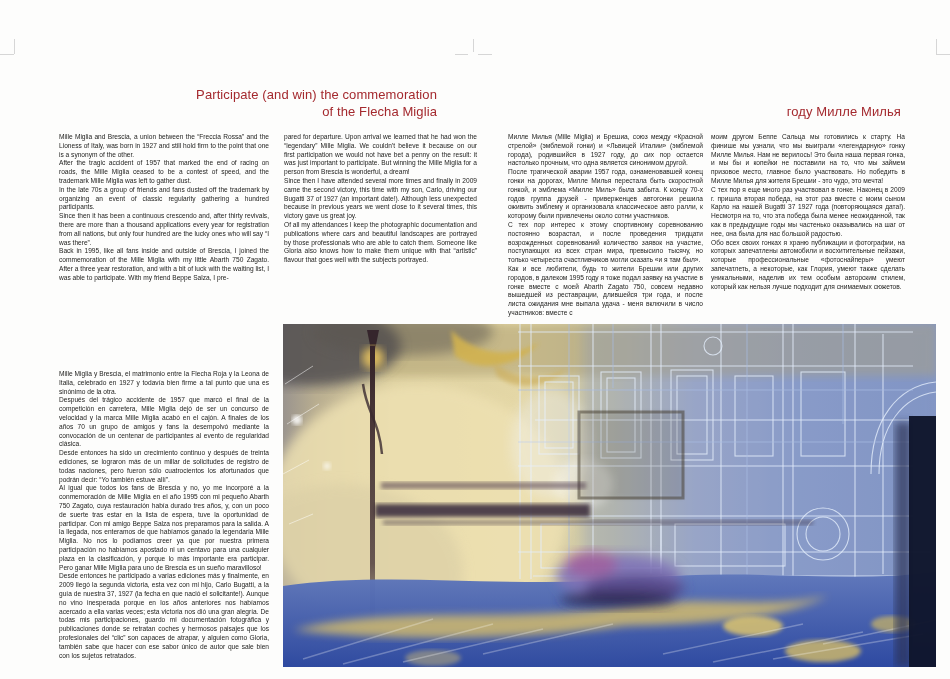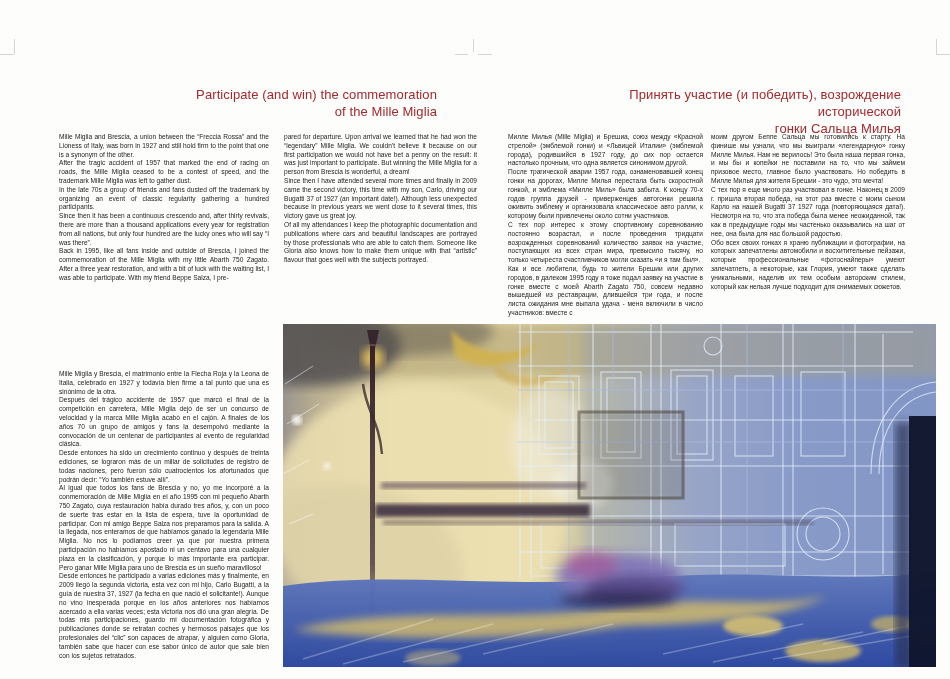--- a/index.html
+++ b/index.html
@@ -73,21 +73,21 @@
 
   <div class="mark" style="left:473px;top:0;width:1px;height:13px"></div>
   <div class="mark" style="left:455px;top:15px;width:13px;height:1px"></div>
   <div class="mark" style="left:478px;top:15px;width:14px;height:1px"></div>
   <div class="mark" style="left:455px;top:662px;width:19px;height:1px"></div>
   <div class="mark" style="left:478px;top:662px;width:19px;height:1px"></div>
   <div class="mark" style="left:473px;top:665px;width:1px;height:14px"></div>
 
   <div class="headline" style="left:137px;top:47px;width:300px">
     <span>Participate (and win) the commemoration</span><br>
-    <span>of the Mille Miglia</span>
+    <span>of the Flecha Miglia</span>
   </div>
   <div class="col" style="left:59px;top:94px;width:210px">
       <p>Mille Miglia and Brescia, a union between the “Freccia Rossa” and the Lioness of Italy, was born in 1927 and still hold firm to the point that one is a synonym of the other.</p>
       <p>After the tragic accident of 1957 that marked the end of racing on roads, the Mille Miglia ceased to be a contest of speed, and the trademark Mille Miglia was left to gather dust.</p>
       <p>In the late 70s a group of friends and fans dusted off the trademark by organizing an event of classic regularity gathering a hundred participants.</p>
       <p>Since then it has been a continuous crescendo and, after thirty revivals, there are more than a thousand applications every year for registration from all nations, but only four hundred are the lucky ones who will say “I was there”.</p>
       <p>Back in 1995, like all fans inside and outside of Brescia, I joined the commemoration of the Mille Miglia with my little Abarth 750 Zagato. After a three year restoration, and with a bit of luck with the waiting list, I was able to participate. With my friend Beppe Salza, I pre-</p>
     </div>
   <div class="col" style="left:284px;top:94px;width:193px">
       <p>pared for departure. Upon arrival we learned that he had won the “legendary” Mille Miglia. We couldn’t believe it because on our first participation we would not have bet a penny on the result: it was just important to participate. But winning the Mille Miglia for a person from Brescia is wonderful, a dream!</p>
@@ -97,22 +97,22 @@
 
   <div class="col" style="left:59px;top:331px;width:210px">
       <p>Mille Miglia y Brescia, el matrimonio entre la Flecha Roja y la Leona de Italia, celebrado en 1927 y todavía bien firme a tal punto que una es sinónimo de la otra.</p>
       <p>Después del trágico accidente de 1957 que marcó el final de la competición en carretera, Mille Miglia dejó de ser un concurso de velocidad y la marca Mille Miglia acabó en el cajón. A finales de los años 70 un grupo de amigos y fans la desempolvó mediante la convocación de un centenar de participantes al evento de regularidad clásica.</p>
       <p>Desde entonces ha sido un crecimiento continuo y después de treinta ediciones, se lograron más de un millar de solicitudes de registro de todas naciones, pero fueron sólo cuatrocientos los afortunados que podrán decir: “Yo también estuve allí”.</p>
       <p>Al igual que todos los fans de Brescia y no, yo me incorporé a la conmemoración de Mille Miglia en el año 1995 con mi pequeño Abarth 750 Zagato, cuya restauración había durado tres años, y, con un poco de suerte tras estar en la lista de espera, tuve la oportunidad de participar. Con mi amigo Beppe Salza nos preparamos para la salida. A la llegada, nos enteramos de que habíamos ganado la legendaria Mille Miglia. No nos lo podíamos creer ya que por nuestra primera participación no habíamos apostado ni un centavo para una cualquier plaza en la clasificación, y porque lo más importante era participar. Pero ganar Mille Miglia para uno de Brescia es un sueño maravilloso!</p>
       <p>Desde entonces he participado a varias ediciones más y finalmente, en 2009 llegó la segunda victoria, esta vez con mi hijo, Carlo Bugatti, a la guía de nuestra 37, 1927 (la fecha en que nació el solicitante!). Aunque no vino inesperada porque en los años anteriores nos habíamos acercado a ella varias veces; esta victoria nos dió una gran alegría. De todas mis participaciones, guardo mi documentación fotográfica y publicaciones donde se retratan coches y hermosos paisajes que los profesionales del “clic” son capaces de atrapar, y alguien como Gloria, también sabe que hacer con ese sabor único de autor que sale bien con los sujetos retratados.</p>
     </div>
 
   <div class="headline" style="left:561px;top:47px;width:340px">
-    <span>Принять участие (и победить), возрождение исторической</span><br>
-    <span>гонки Сальца Милья</span>
+    <br>
+    <span>году Милле Милья</span>
   </div>
   <div class="col" style="left:508px;top:94px;width:195px">
       <p>Милле Милья (Mille Miglia) и Брешиа, союз между «Красной стрелой» (эмблемой гонки) и «Львицей Италии» (эмблемой города), родившийся в 1927 году, до сих пор остается настолько прочным, что одна является синонимом другой.</p>
       <p>После трагической аварии 1957 года, ознаменовавшей конец гонки на дорогах, Милле Милья перестала быть скоростной гонкой, и эмблема «Милле Миль» была забыта. К концу 70-х годов группа друзей - приверженцев автогонки решила оживить эмблему и организовала классическое авто ралли, к которому были привлечены около сотни участников.</p>
       <p>С тех пор интерес к этому спортивному соревнованию постоянно возрастал, и после проведения тридцати возрожденных соревнований количество заявок на участие, поступающих из всех стран мира, превысило тысячу, но только четыреста счастливчиков могли сказать «и я там был».</p>
       <p>Как и все любители, будь то жители Брешии или других городов, в далеком 1995 году я тоже подал заявку на участие в гонке вместе с моей Abarth Zagato 750, совсем недавно вышедшей из реставрации, длившейся три года, и после листа ожидания мне выпала удача - меня включили в число участников: вместе с</p>
     </div>
   <div class="col" style="left:711px;top:94px;width:194px">
       <p>моим другом Беппе Сальца мы готовились к старту. На финише мы узнали, что мы выиграли «легендарную» гонку Милле Милья. Нам не верилось! Это была наша первая гонка, и мы бы и копейки не поставили на то, что мы займем призовое место, главное было участвовать. Но победить в Милле Милья для жителя Брешии - это чудо, это мечта!</p>
       <p>С тех пор я еще много раз участвовал в гонке. Наконец в 2009 г. пришла вторая победа, на этот раз вместе с моим сыном Карло на нашей Bugatti 37 1927 года (повторяющаяся дата!). Несмотря на то, что эта победа была менее неожиданной, так как в предыдущие годы мы частенько оказывались на шаг от нее, она была для нас большой радостью.</p>

